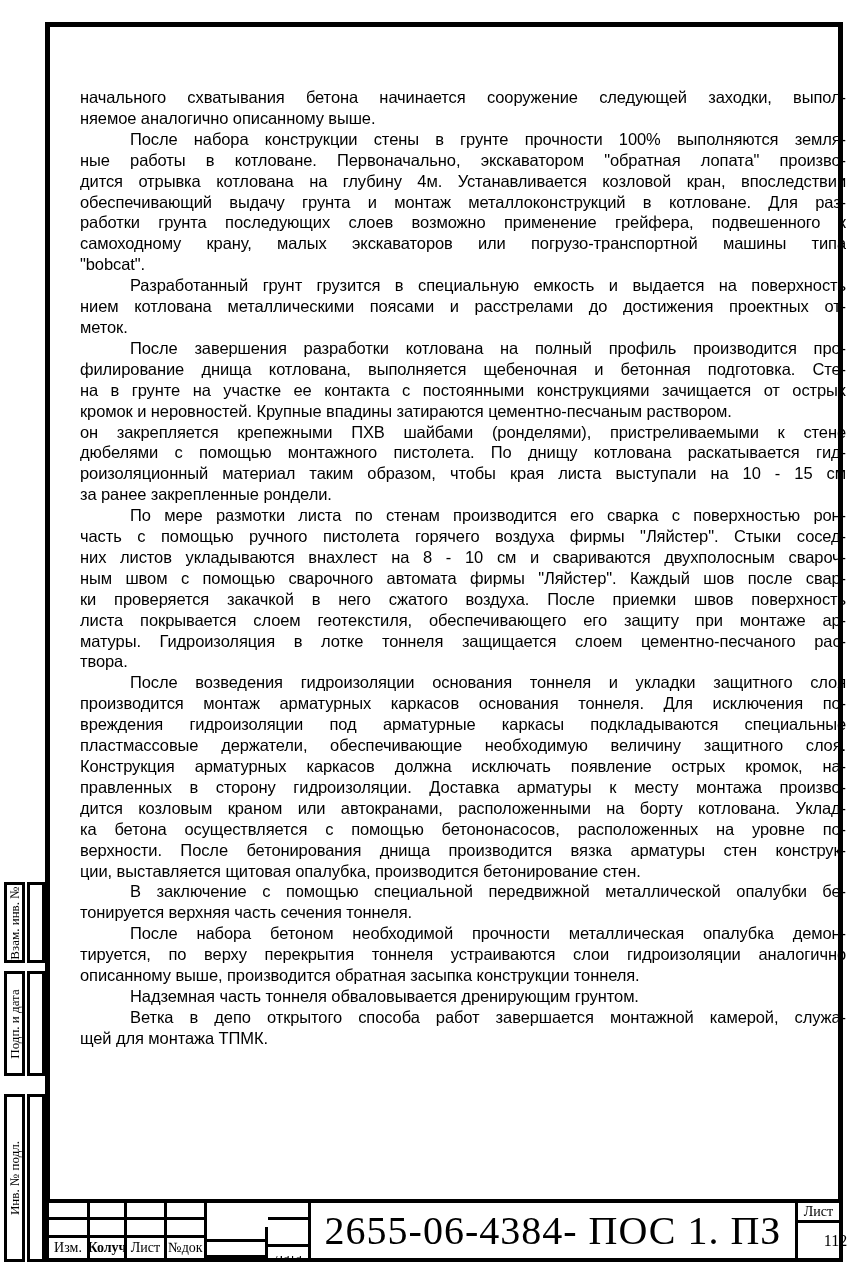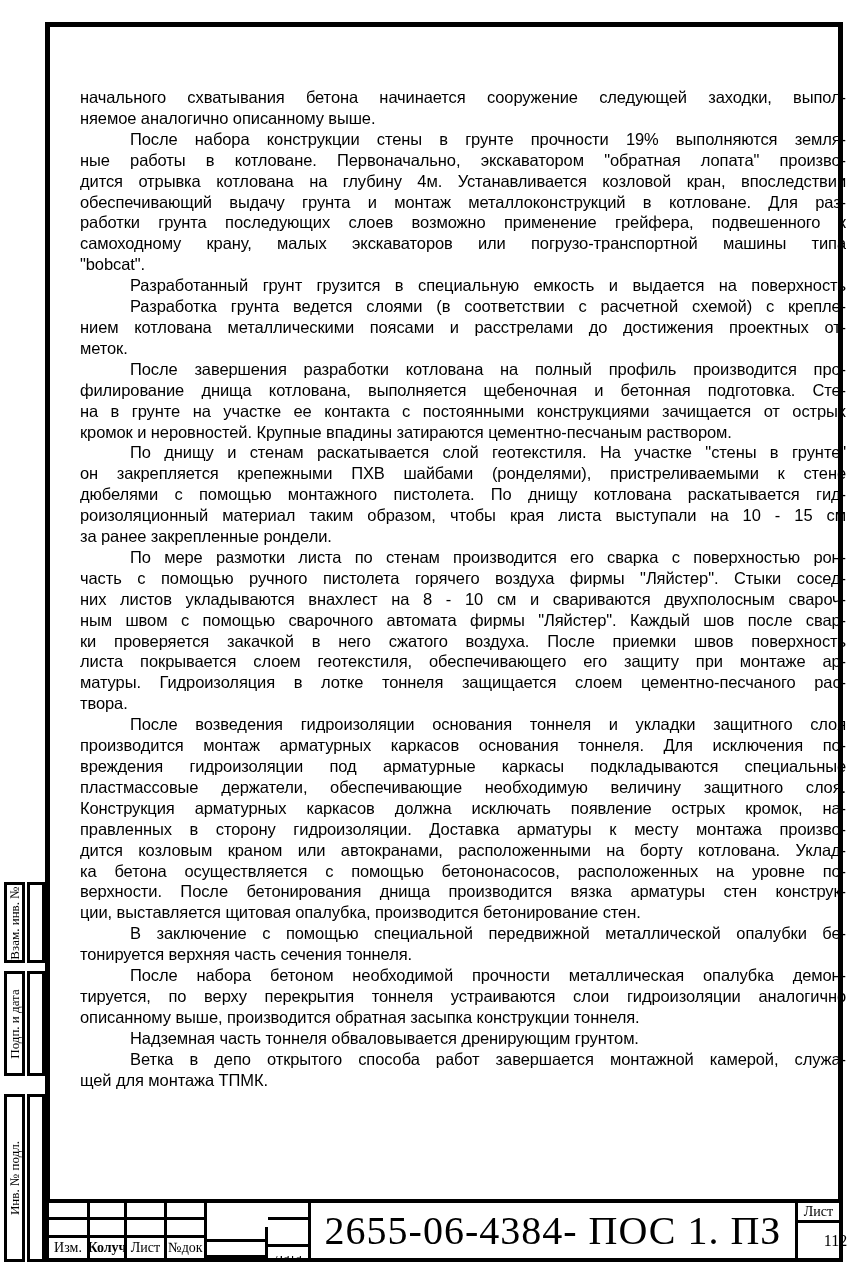--- a/index.html
+++ b/index.html
@@ -105,36 +105,34 @@
       </div>
       <div class="emp"></div>
     </div>
   </div>
 
 <div class="frame"></div>
 
 <div class="textbody">
     <div class="line">начального схватывания бетона начинается сооружение следующей заходки, выпол-</div>
     <div class="line last">няемое аналогично описанному выше.</div>
-    <div class="line indent">После набора конструкции стены в грунте прочности 19% выполняются земля-</div>
+    <div class="line indent">После набора конструкции стены в грунте прочности 100% выполняются земля-</div>
     <div class="line">ные работы в  котловане. Первоначально, экскаватором "обратная лопата" произво-</div>
     <div class="line">дится отрывка котлована на глубину 4м. Устанавливается козловой кран, впоследствии</div>
     <div class="line">обеспечивающий выдачу грунта и монтаж металлоконструкций в котловане. Для раз-</div>
     <div class="line">работки грунта последующих слоев возможно применение грейфера, подвешенного к</div>
     <div class="line">самоходному крану, малых экскаваторов или погрузо-транспортной машины типа</div>
     <div class="line last">"bobcat".</div>
     <div class="line indent">Разработанный грунт грузится в специальную емкость и выдается на поверхность</div>
-    <div class="line indent">Разработка грунта ведется слоями (в соответствии с расчетной схемой) с крепле-</div>
     <div class="line">нием котлована металлическими поясами и расстрелами до достижения проектных от-</div>
     <div class="line last">меток.</div>
     <div class="line indent">После завершения разработки котлована на полный профиль производится про-</div>
     <div class="line">филирование днища котлована, выполняется щебеночная и бетонная подготовка. Сте-</div>
     <div class="line">на в грунте на участке ее контакта с постоянными конструкциями зачищается от острых</div>
     <div class="line last">кромок и неровностей. Крупные впадины затираются цементно-песчаным раствором.</div>
-    <div class="line indent">По днищу и стенам раскатывается слой геотекстиля. На участке  "стены в грунте"</div>
     <div class="line">он закрепляется крепежными ПХВ шайбами (ронделями), пристреливаемыми к стене</div>
     <div class="line">дюбелями с помощью монтажного пистолета. По днищу котлована раскатывается гид-</div>
     <div class="line">роизоляционный материал таким образом, чтобы края листа выступали на 10 - 15 см</div>
     <div class="line last">за ранее закрепленные рондели.</div>
     <div class="line indent">По мере размотки листа по стенам производится его сварка с поверхностью рон-</div>
     <div class="line">часть с помощью ручного пистолета горячего воздуха фирмы "Ляйстер". Стыки сосед-</div>
     <div class="line">них листов укладываются внахлест на 8 - 10 см и свариваются двухполосным свароч-</div>
     <div class="line">ным швом с помощью сварочного автомата фирмы "Ляйстер". Каждый шов после свар-</div>
     <div class="line">ки проверяется закачкой в него сжатого воздуха. После приемки швов поверхность</div>
     <div class="line">листа покрывается слоем геотекстиля, обеспечивающего его защиту при монтаже ар-</div>

